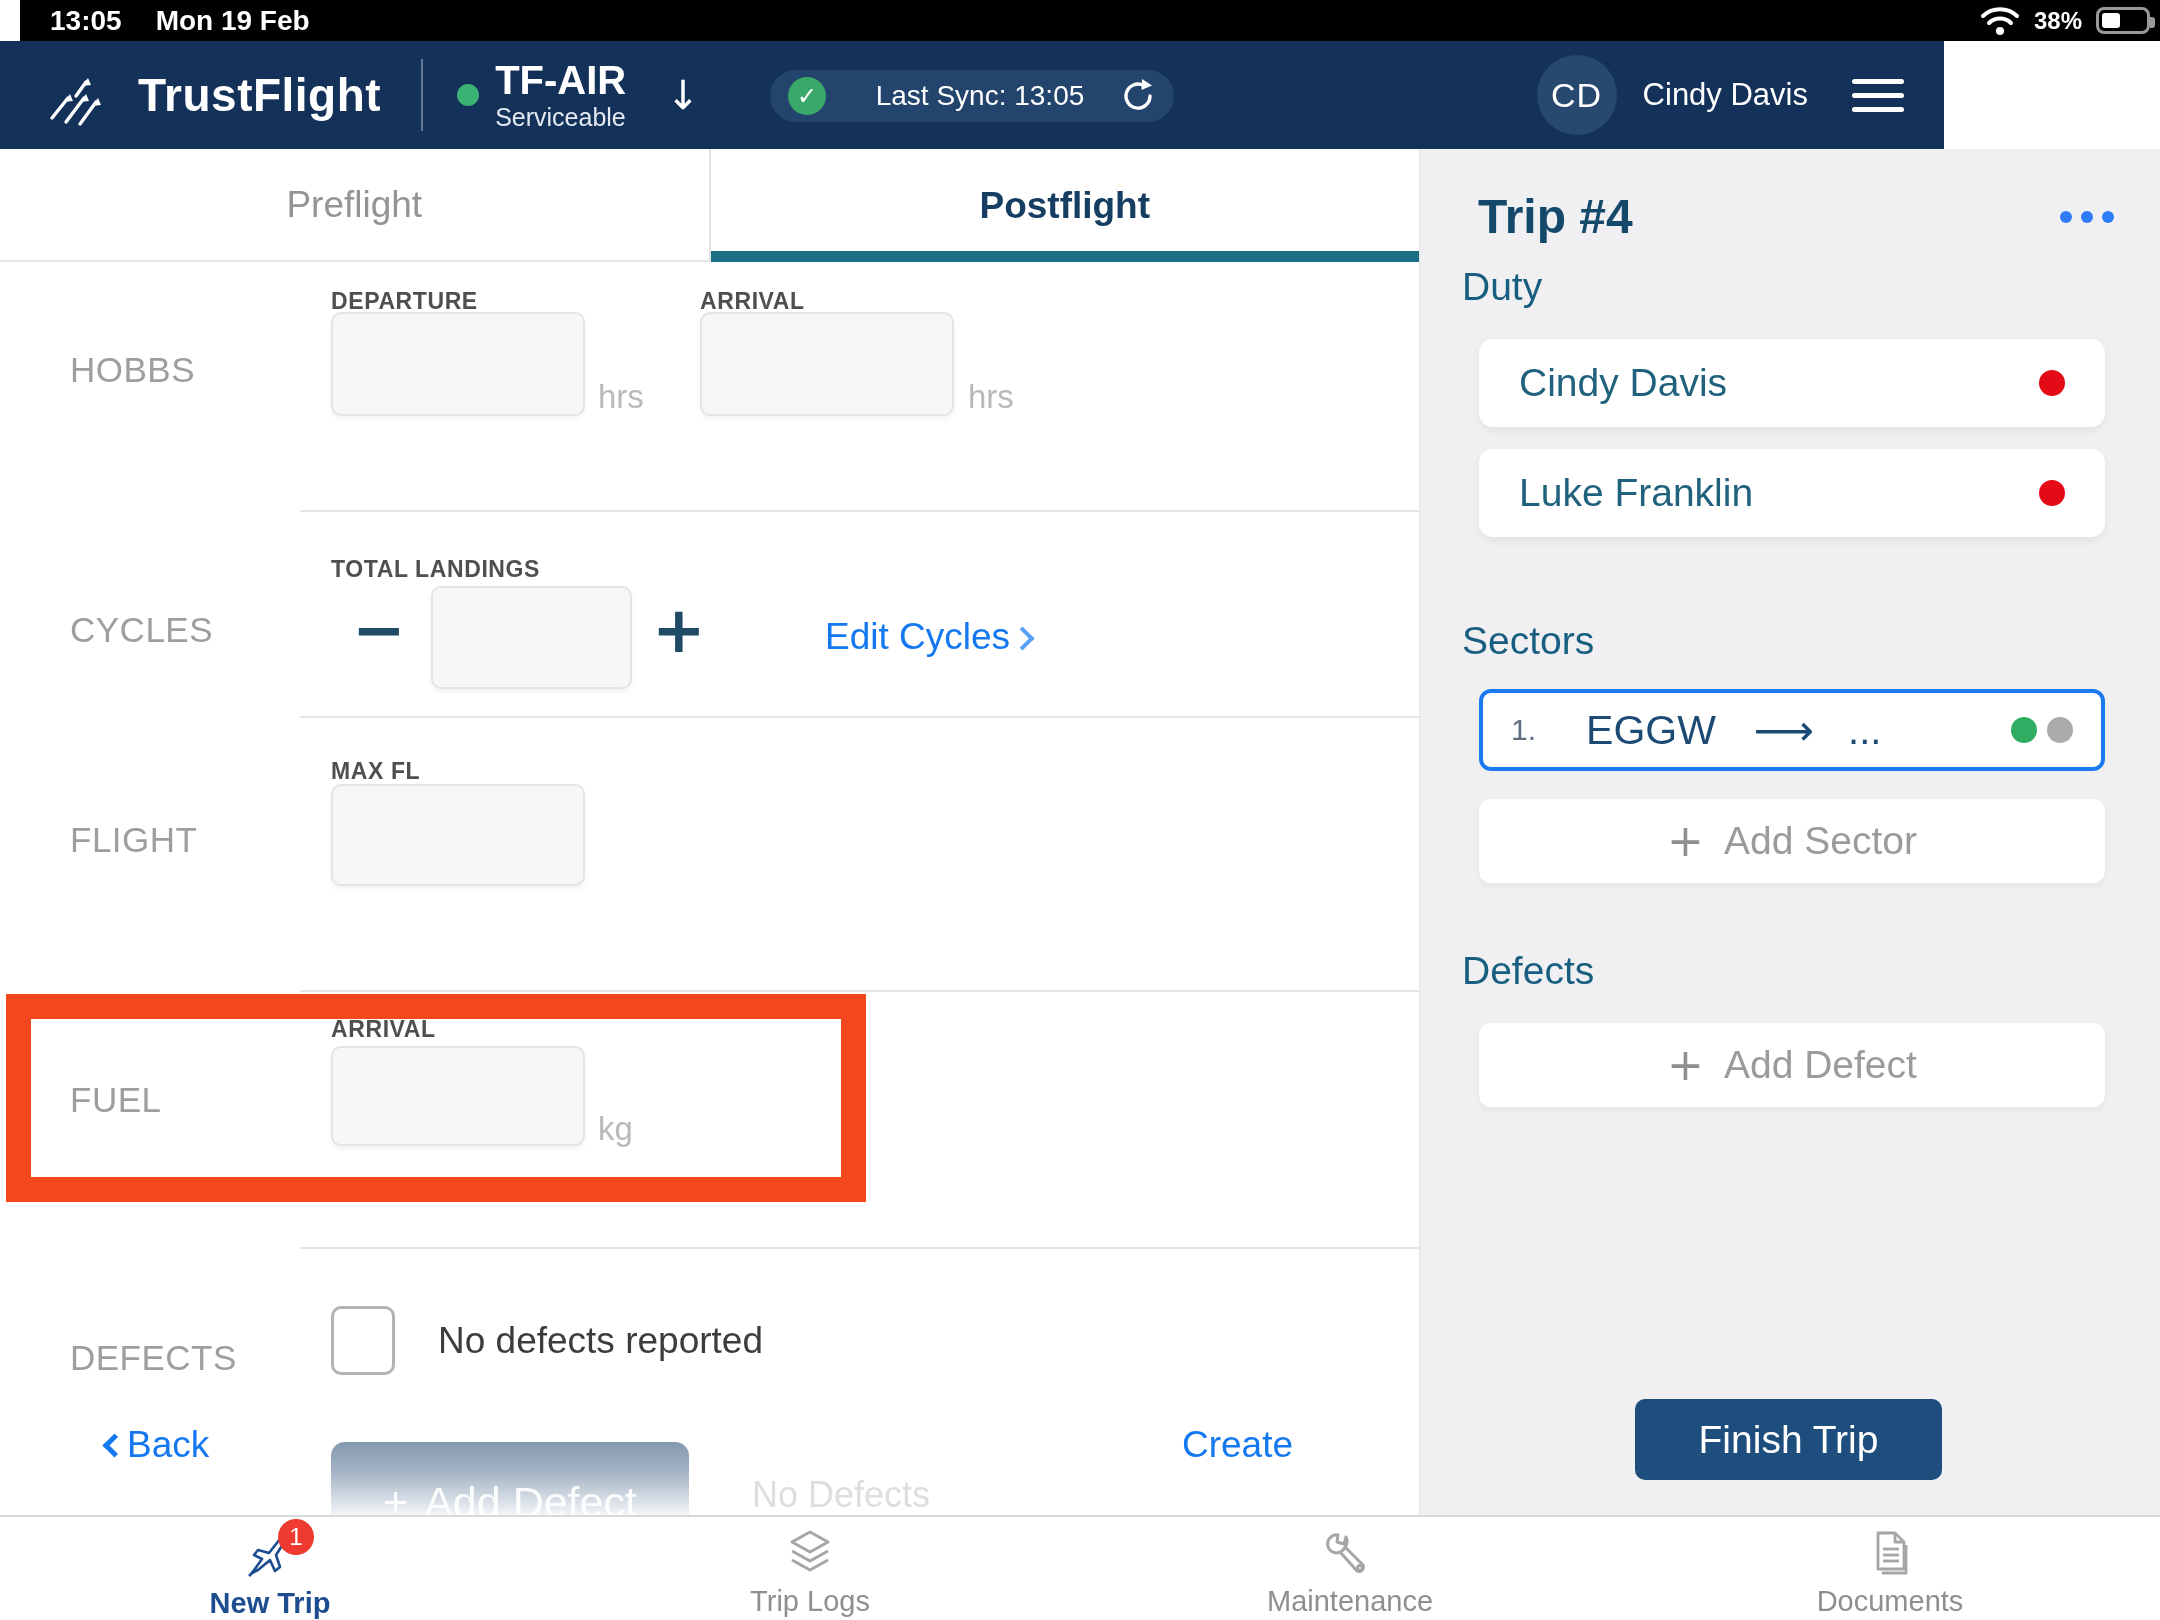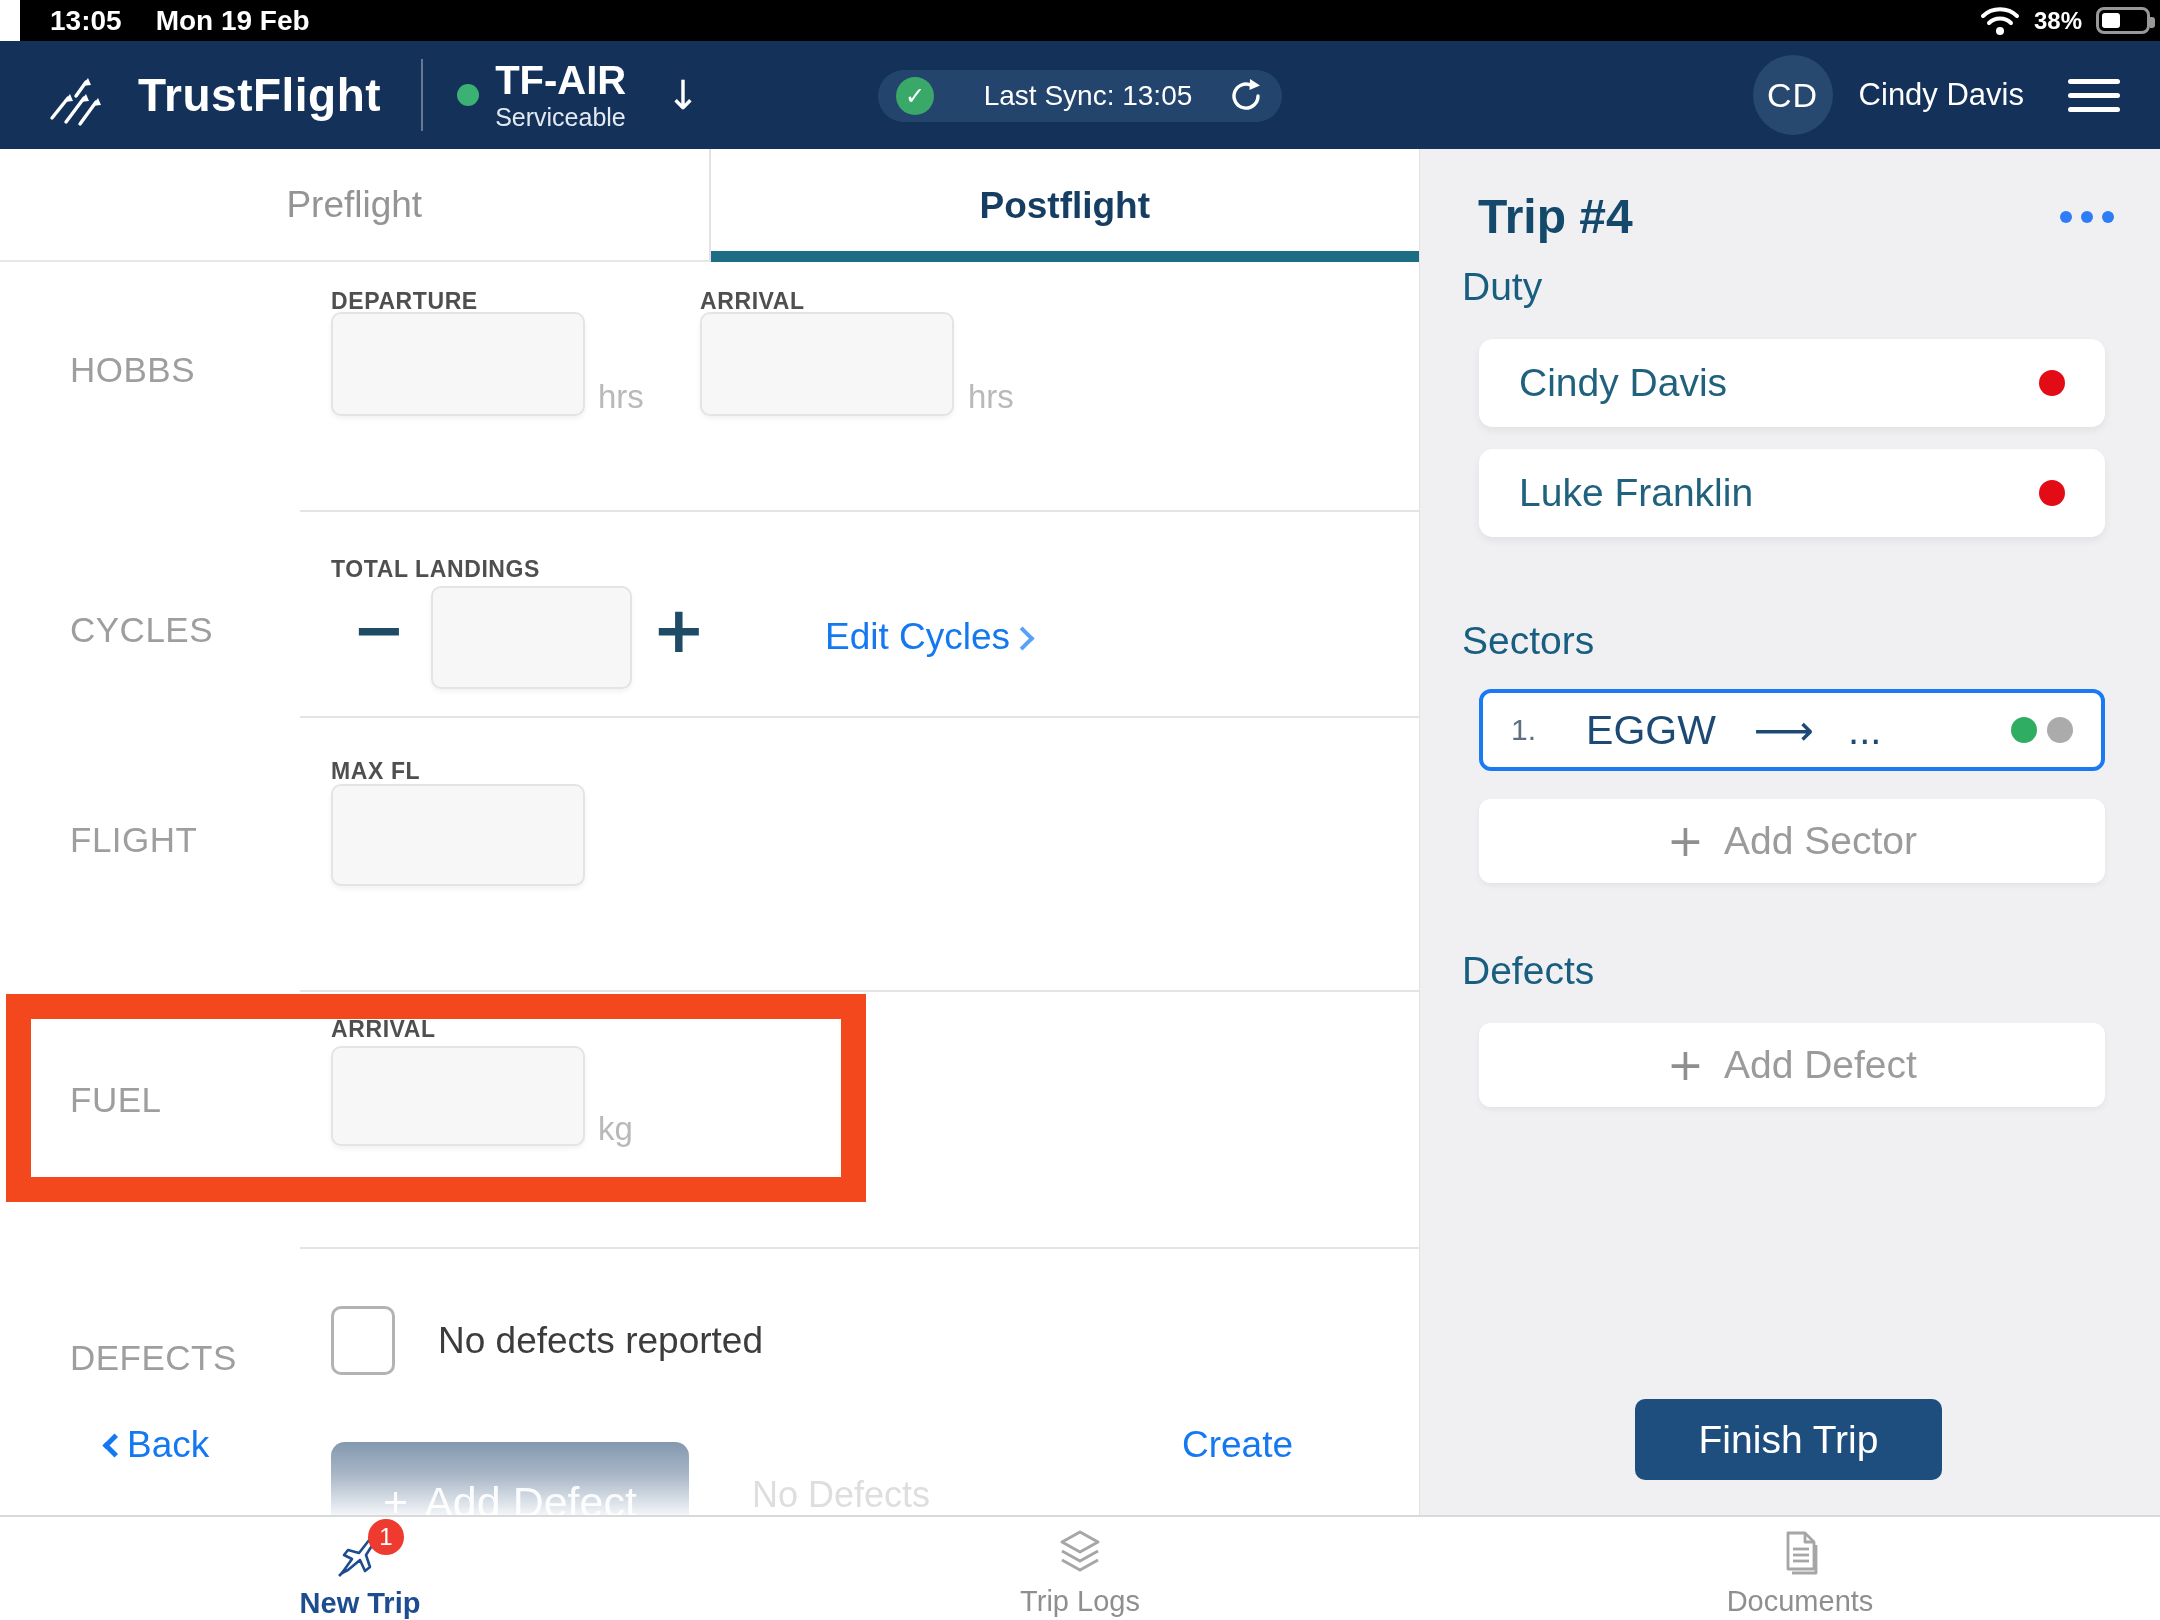--- a/index.html
+++ b/index.html
@@ -10,21 +10,21 @@
   
   .statusbar { position:absolute; left:0; top:0; width:2160px; height:41px; background:#000;
     display:flex; align-items:center; justify-content:space-between; padding:0 30px; color:#fff;margin-left:20px; }
   .sb-left { display:flex; gap:34px; font-size:28px; font-weight:700; }
   .sb-right { display:flex; align-items:center; gap:14px; font-size:24px; font-weight:700; }
   .battery { position:relative; width:54px; height:27px; border:3px solid rgba(255,255,255,.6); border-radius:8px; }
   .battery .fill { position:absolute; left:3px; top:3px; width:18px; height:15px; background:#fff; border-radius:3px; }
   .battery .tip { position:absolute; right:-8px; top:7px; width:5px; height:11px; background:rgba(255,255,255,.6); border-radius:0 3px 3px 0; }
 
   
-  .header { position:absolute; left:0; top:41px; width:2160px; height:108px; background:#14315a;
+  .header { position:absolute; left:0; top:41px; width:1944px; height:108px; background:#14315a;
     display:flex; align-items:center; padding:0 40px 0 46px; color:#fff; }
   .logo { display:flex; align-items:center; gap:14px; }
   .app-name { font-size:46px; font-weight:700; letter-spacing:.5px; }
   .hdr-divider { width:2px; height:72px; background:rgba(255,255,255,.35); margin:0 34px 0 40px; }
   .aircraft { display:flex; align-items:center; gap:16px; }
   .green-dot { width:22px; height:22px; border-radius:50%; background:#3bb273; }
   .aircraft-text .reg { font-size:40px; font-weight:700; line-height:1.05; }
   .aircraft-text .svc { font-size:25px; color:#e3e9f1; margin-top:2px; }
   .down-arrow { font-size:40px; margin-left:24px; color:#fff; font-family:"DejaVu Sans",sans-serif; }
   .sync-pill { position:absolute; left:50%; top:29px; transform:translateX(-50%); width:404px; height:52px;
@@ -305,20 +305,29 @@
         <g stroke="#a6a6a6" stroke-width="3" fill="none" stroke-linejoin="round">
           <polygon points="25,3 43,13 25,23 7,13"></polygon>
           <polyline points="7,22 25,32 43,22"></polyline>
           <polyline points="7,31 25,41 43,31"></polyline>
         </g>
       </svg>
       <span class="lbl">Trip Logs</span>
     </div>
     <div class="nav-item">
       <svg class="icon" width="50" height="48" viewBox="0 0 50 48">
+        <g stroke="#a6a6a6" stroke-width="3" fill="none" stroke-linecap="round" stroke-linejoin="round">
+          <path d="M20 18 A9 9 0 1 1 13 6 L12 13 L19 15 L21 8 A9 9 0 0 1 20 18 L38 36 A4.5 4.5 0 0 1 32 42 L16 24"></path>
+          <circle cx="35" cy="39" r="2.4"></circle>
+        </g>
+      </svg>
+      <span class="lbl">Maintenance</span>
+    </div>
+    <div class="nav-item">
+      <svg class="icon" width="50" height="48" viewBox="0 0 50 48">
         <g stroke="#a6a6a6" stroke-width="2.8" fill="none" stroke-linejoin="round">
           <path d="M13 4 H30 L39 13 V40 H13 Z"></path>
           <polyline points="30,4 30,13 39,13"></polyline>
           <line x1="18" y1="20" x2="34" y2="20"></line>
           <line x1="18" y1="26" x2="34" y2="26"></line>
           <line x1="18" y1="32" x2="34" y2="32"></line>
           <path d="M41 16 V44 H17"></path>
         </g>
       </svg>
       <span class="lbl">Documents</span>

